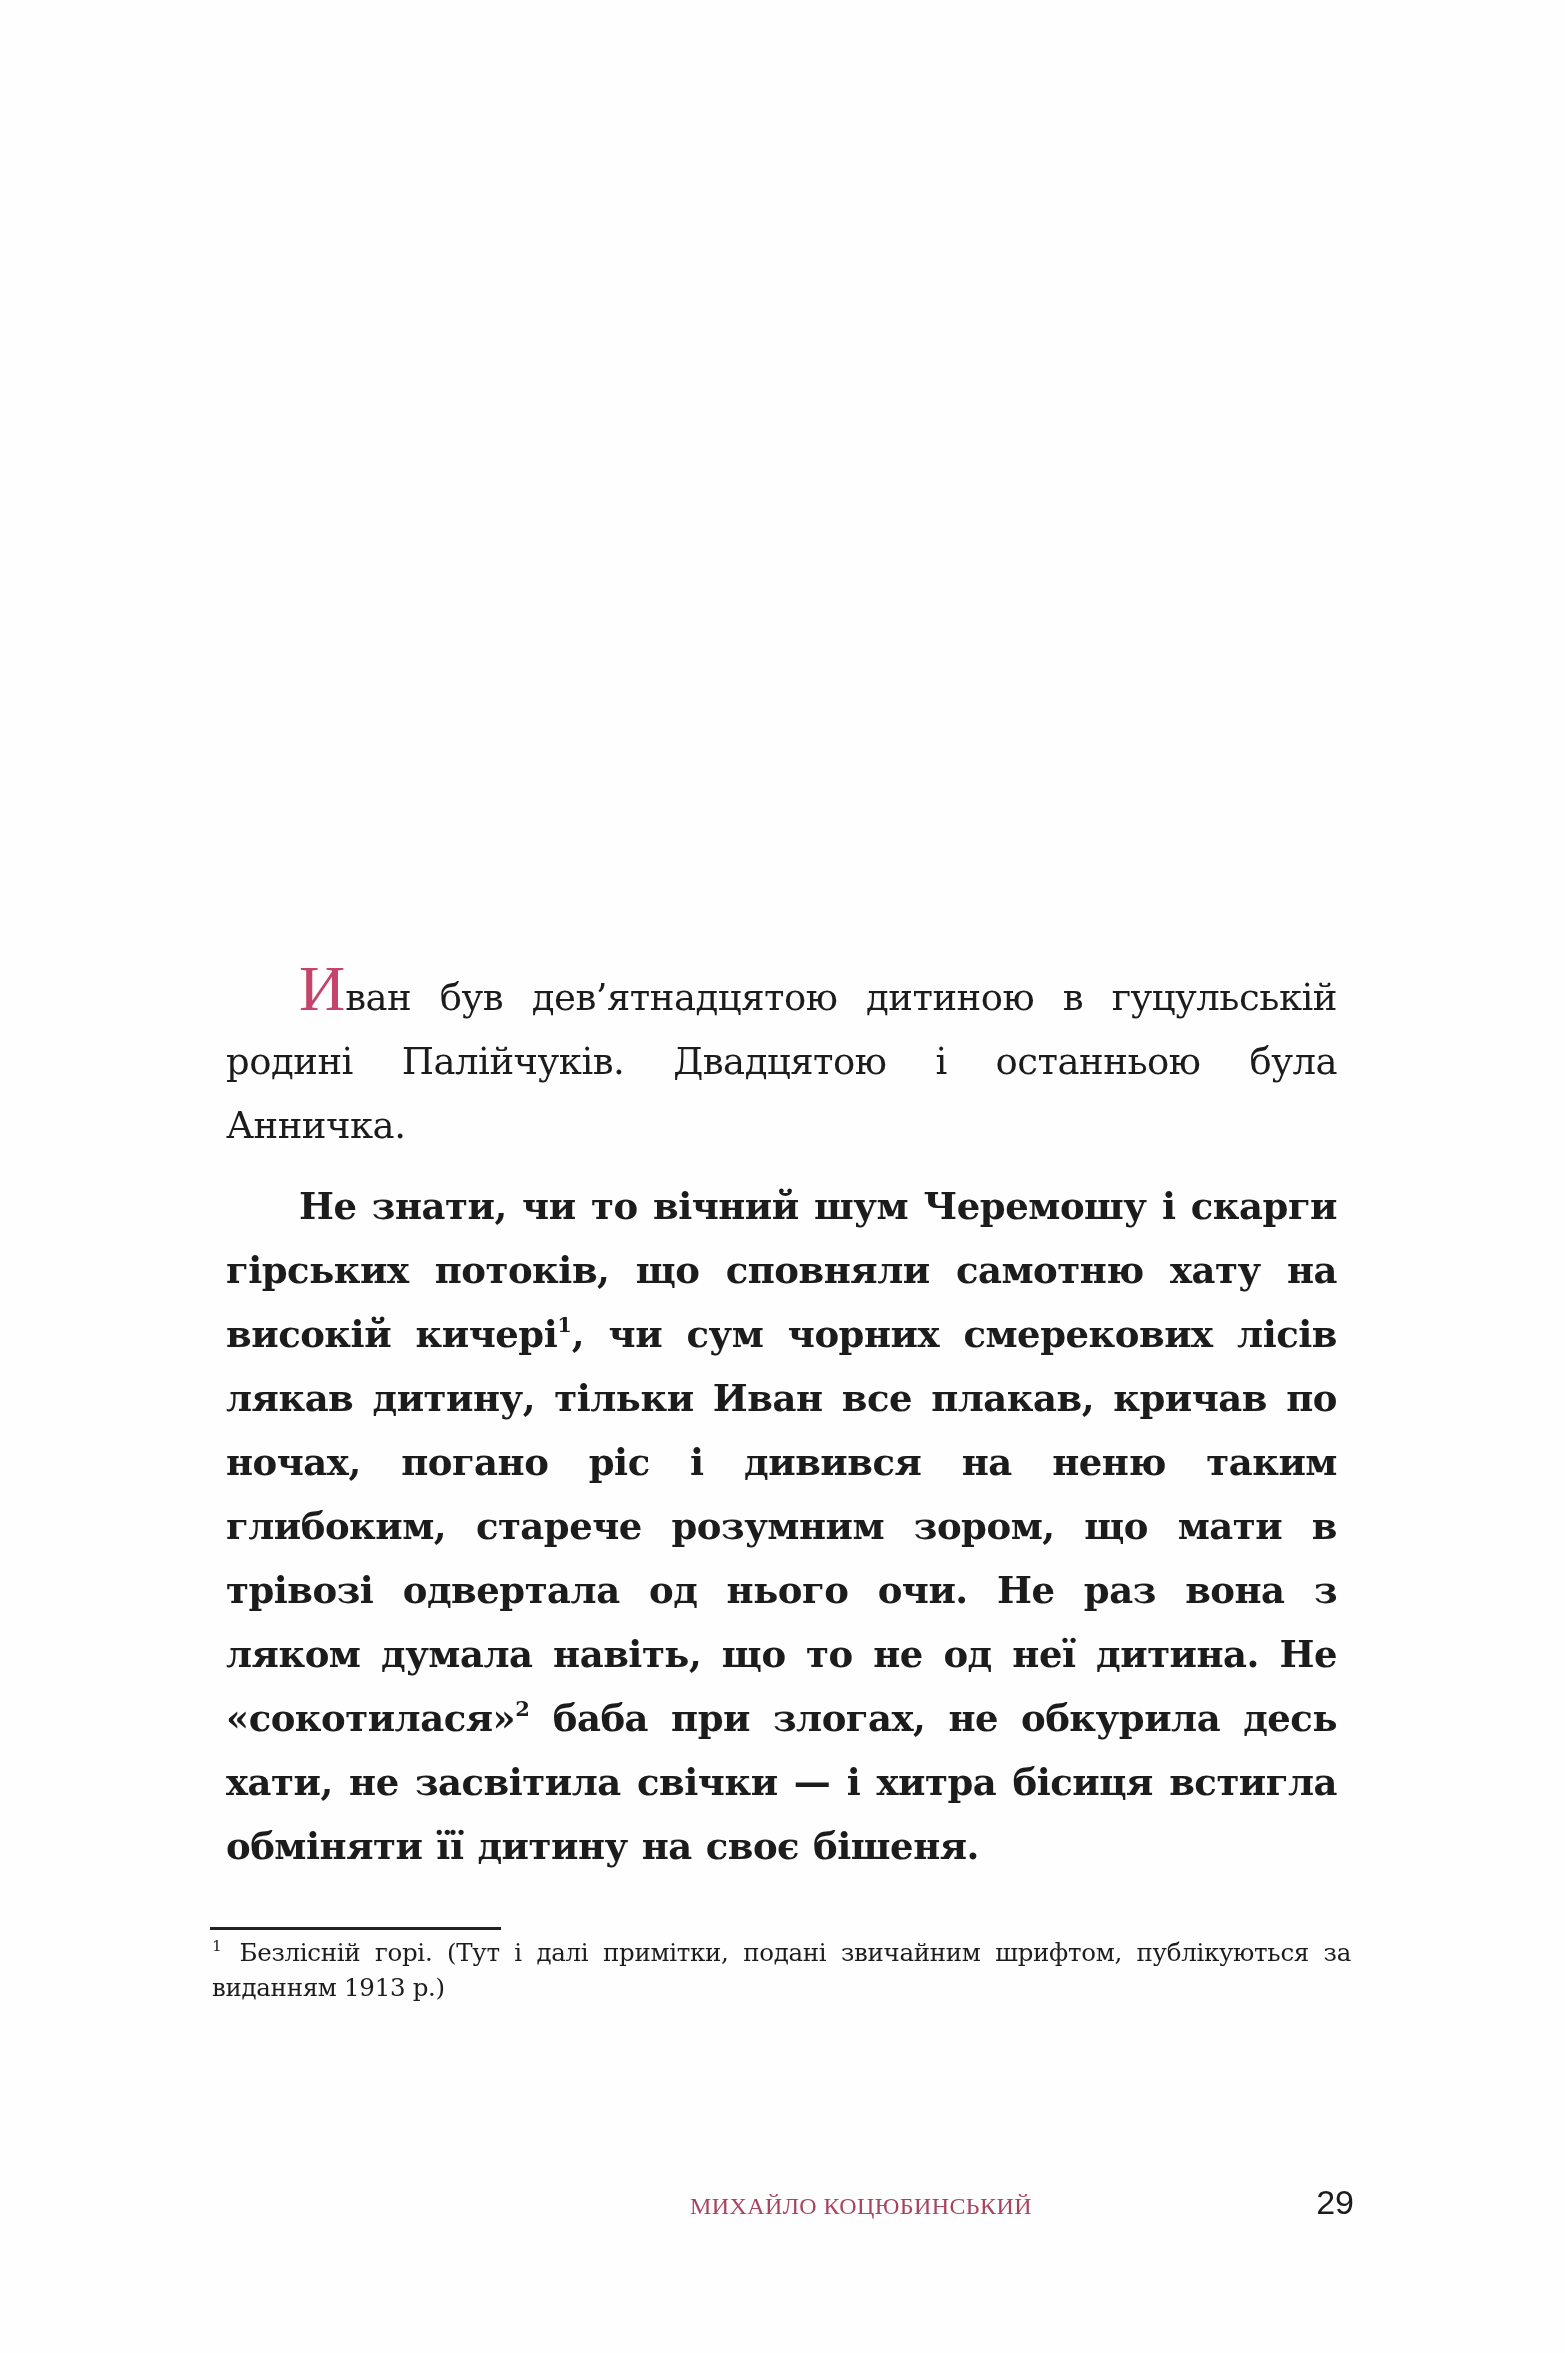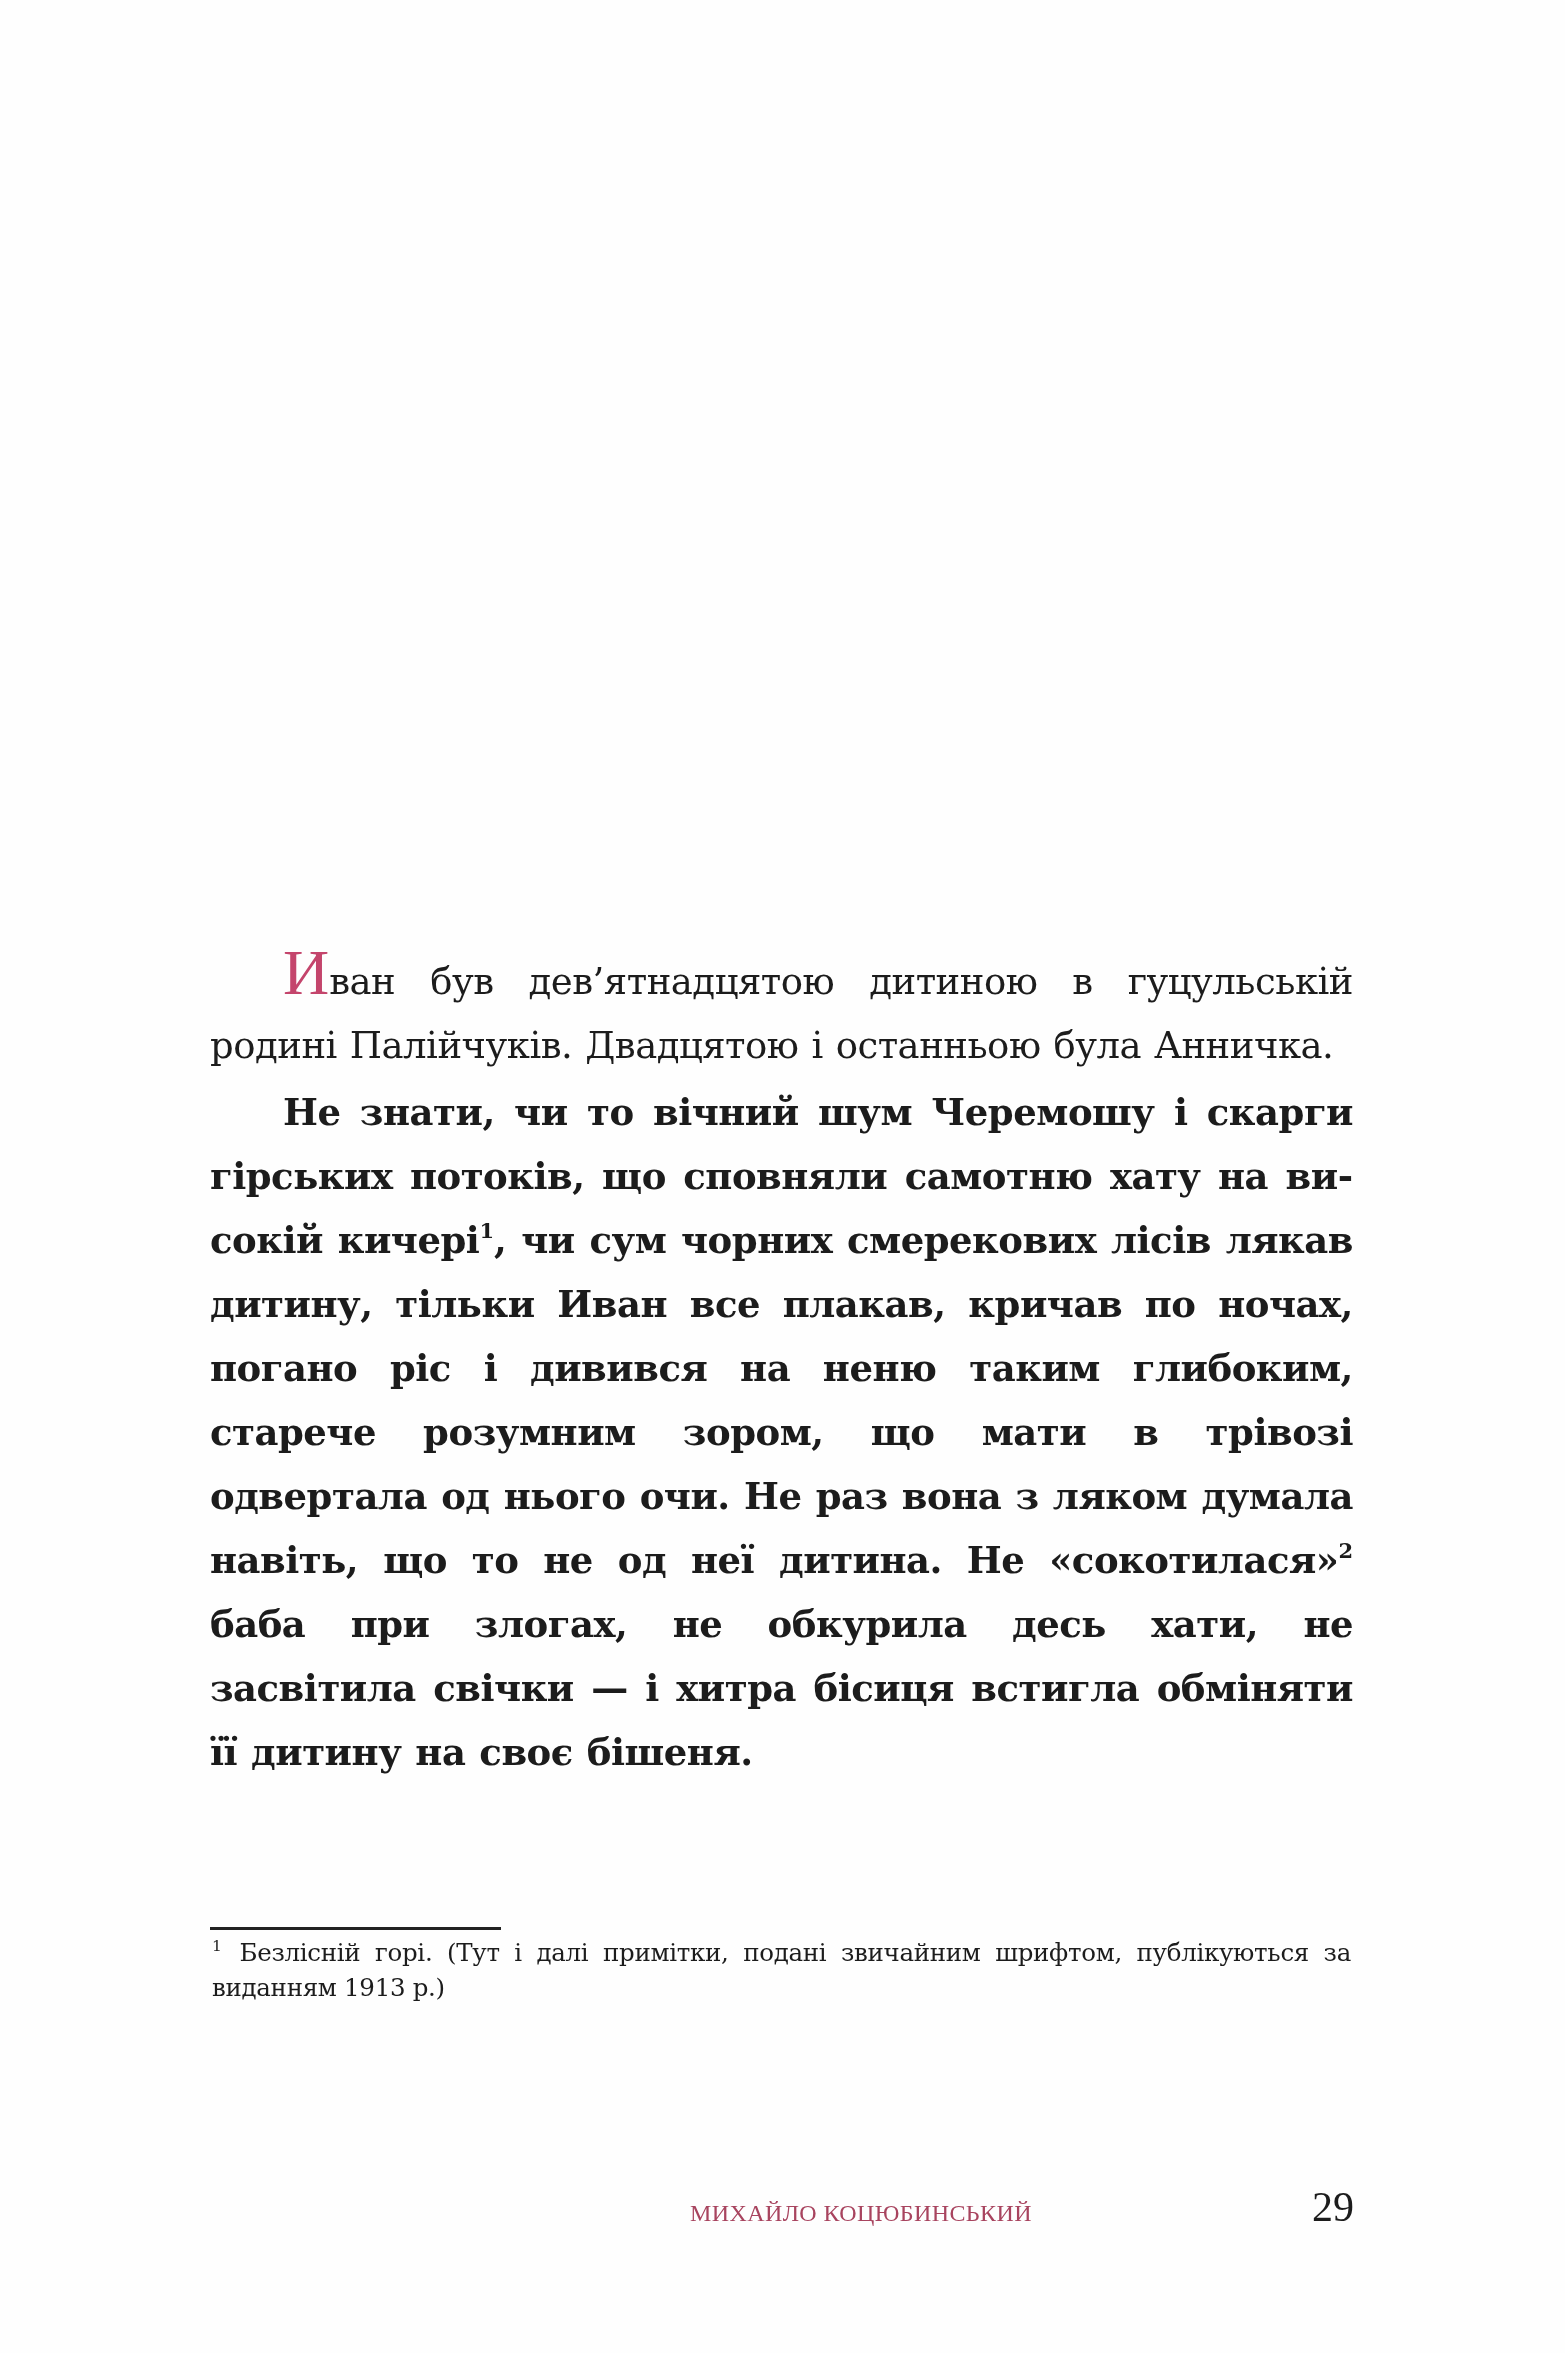--- a/index.html
+++ b/index.html
@@ -21,21 +21,21 @@
     width: 1565px; height: 2354px;
     background: #fefefe;
   }
   .text-block {
     position: absolute;
     left: 210px;
     top: 950px;
     width: 1143px;
   }
   .para {
-    margin: 0;
+    margin: 16px;
     font-size: 37px;
     line-height: 64px;
     text-align: justify;
     text-indent: 73px;
     letter-spacing: -0.5px;
     word-spacing: 1.6px;
     hyphens: manual;
   }
   .para + .para {
     margin-top: 1.6px;
@@ -94,22 +94,22 @@
     justify-content: space-between;
     align-items: baseline;
   }
   .footer-author {
     font-family: "Liberation Serif", "DejaVu Serif", serif;
     font-size: 24px;
     color: #a8445f;
     letter-spacing: 0.4px;
   }
   .page-number {
-    font-family: Liberation Serif, serif;
-    font-size: 42px;
+    font-family: Liberation Sans, sans-serif;
+    font-size: 34px;
     color: #1c1c1c;
     margin-left: 34px;
   }
 </style>
 </head>
 <body>
 
 <div class="page">
 
   <div class="text-block">

